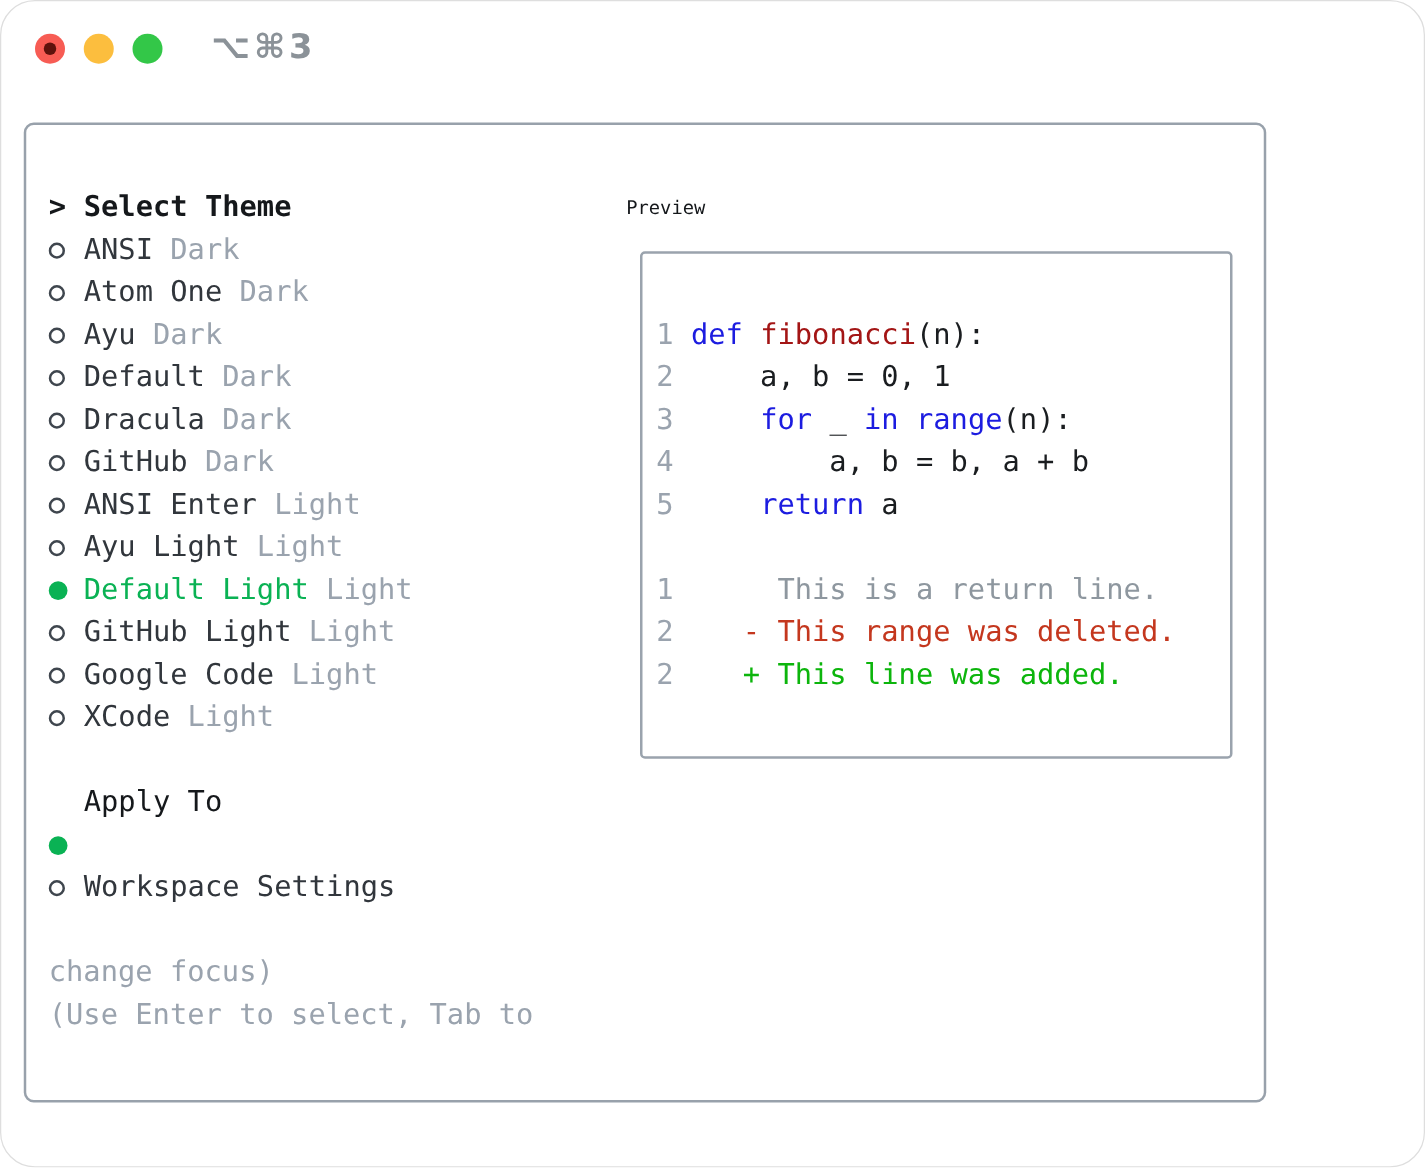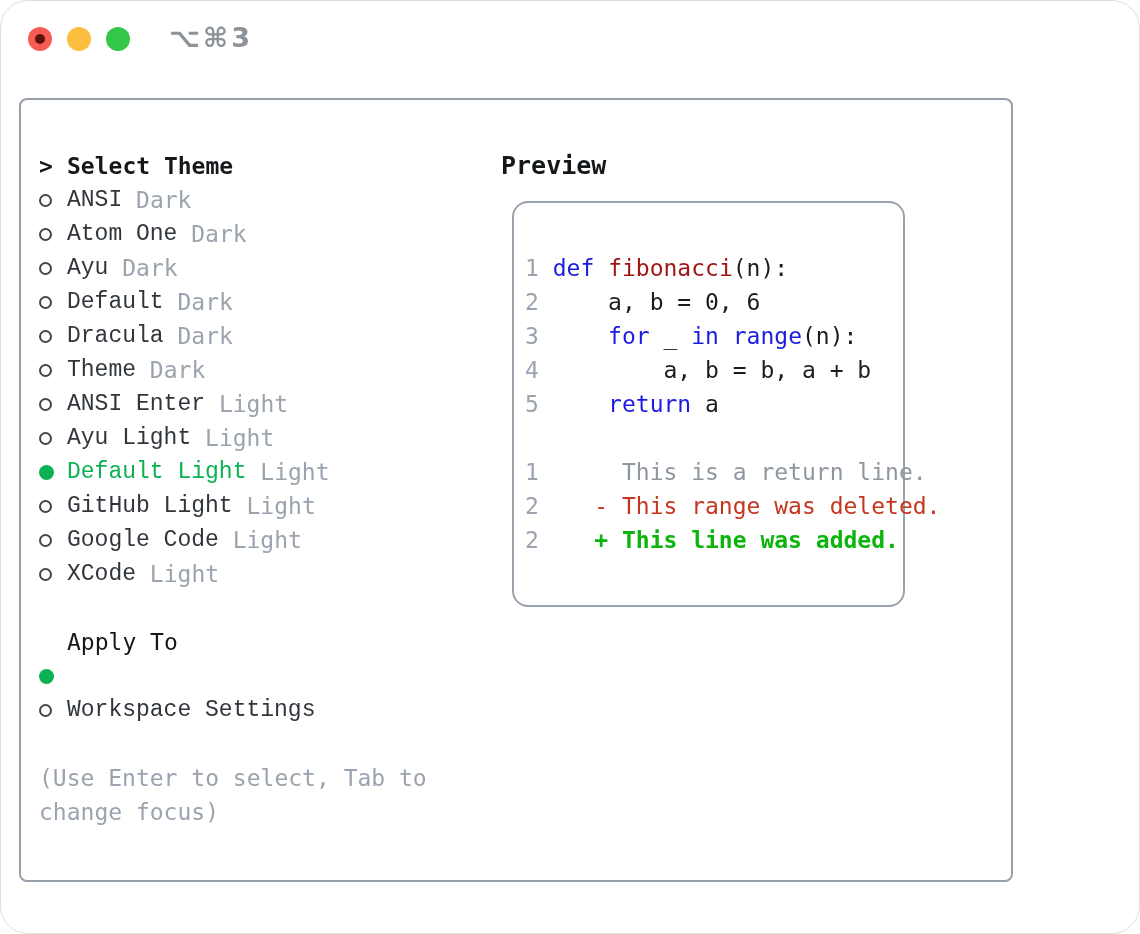--- a/index.html
+++ b/index.html
@@ -39,43 +39,43 @@
     position:absolute;left:18px;top:97px;width:994px;height:784px;box-sizing:border-box;
     border:2px solid var(--panel-border);border-radius:8px;background:#ffffff;
   }
   .rows{position:absolute;left:18px;top:49px;font-size:23px;}
   .row{display:flex;align-items:center;height:34px;white-space:pre;}
   .mark{width:28px;flex:0 0 28px;display:flex;align-items:center;}
   .arrow{font-weight:bold;color:var(--ink);}
   .ring{width:13px;height:13px;box-sizing:border-box;border:2px solid #3f464e;border-radius:50%;}
   .dot{width:15px;height:15px;border-radius:50%;background:var(--accent);}
   .hdr{font-weight:bold;color:var(--ink);}
-  .name{color:var(--item);font-family:Liberation Mono, monospace;}
+  .name{color:var(--item);}
   .name.sel{color:var(--accent);}
   .variant{color:var(--muted);}
   .plain{color:var(--ink);}
   .hint-row{color:var(--muted);}
   
   .preview-head{
     position:absolute;left:480px;top:49px;height:34px;line-height:34px;
-    font-size:25px;font-weight:bold;color:var(--ink);
+    font-size:15px;font-weight:normal;color:var(--ink);
   }
   .pbox{
-    position:absolute;left:491px;top:101px;width:393px;height:406px;box-sizing:border-box;
-    border:2px solid var(--box-border);border-radius:16px;background:#ffffff;
+    position:absolute;left:491px;top:101px;width:474px;height:406px;box-sizing:border-box;
+    border:2px solid var(--box-border);border-radius:4px;background:#ffffff;
   }
   .plines{position:absolute;left:11px;top:48px;font-size:23px;}
   .pline{height:34px;line-height:34px;white-space:pre;}
   .lnum{color:var(--muted);}
   .c-kw{color:var(--kw);}
   .c-fn{color:var(--fn);}
   .c-code{color:var(--code);}
   .c-ctx{color:var(--ctx);}
   .c-del{color:var(--del);}
-  .c-add{color:var(--add);font-weight:bold;}
+  .c-add{color:var(--add);}
 </style>
 </head>
 <body>
 
 <div class="window">
 
   <div class="titlebar">
     <div class="light light-close"></div>
     <div class="light light-min"></div>
     <div class="light light-max"></div>
@@ -89,21 +89,21 @@
         <span class="mark"><span class="arrow">&gt;</span></span>
         <span class="hdr">Select Theme</span>
       </div>
 
       <div id="theme-list">
           <div class="row"><span class="mark"><span class="ring"></span></span><span class="name">ANSI</span><span class="variant"> Dark</span></div>
           <div class="row"><span class="mark"><span class="ring"></span></span><span class="name">Atom One</span><span class="variant"> Dark</span></div>
           <div class="row"><span class="mark"><span class="ring"></span></span><span class="name">Ayu</span><span class="variant"> Dark</span></div>
           <div class="row"><span class="mark"><span class="ring"></span></span><span class="name">Default</span><span class="variant"> Dark</span></div>
           <div class="row"><span class="mark"><span class="ring"></span></span><span class="name">Dracula</span><span class="variant"> Dark</span></div>
-          <div class="row"><span class="mark"><span class="ring"></span></span><span class="name">Theme</span><span class="variant"> Dark</span></div>
+          <div class="row"><span class="mark"><span class="ring"></span></span><span class="name">GitHub</span><span class="variant"> Dark</span></div>
           <div class="row"><span class="mark"><span class="ring"></span></span><span class="name">ANSI Enter</span><span class="variant"> Light</span></div>
           <div class="row"><span class="mark"><span class="ring"></span></span><span class="name">Ayu Light</span><span class="variant"> Light</span></div>
           <div class="row"><span class="mark"><span class="dot"></span></span><span class="name sel">Default Light</span><span class="variant"> Light</span></div>
           <div class="row"><span class="mark"><span class="ring"></span></span><span class="name">GitHub Light</span><span class="variant"> Light</span></div>
           <div class="row"><span class="mark"><span class="ring"></span></span><span class="name">Google Code</span><span class="variant"> Light</span></div>
           <div class="row"><span class="mark"><span class="ring"></span></span><span class="name">XCode</span><span class="variant"> Light</span></div>
         </div>
 
       <div class="row"></div>
 
@@ -113,31 +113,31 @@
       </div>
 
       <div id="apply-list">
           <div class="row"><span class="mark"><span class="dot"></span></span></div>
           <div class="row"><span class="mark"><span class="ring"></span></span><span class="name">Workspace Settings</span></div>
         </div>
 
       <div class="row"></div>
 
       <div id="hint-lines">
+          <div class="row hint-row">change focus)</div>
           <div class="row hint-row">(Use Enter to select, Tab to</div>
-          <div class="row hint-row">change focus)</div>
         </div>
     </div>
 
     <div class="preview-head">Preview</div>
 
     <div class="pbox">
       <div class="plines" id="preview-lines">
           <div class="pline"><span class="lnum">1</span><span class="c-code"> </span><span class="c-kw">def</span><span class="c-code"> </span><span class="c-fn">fibonacci</span><span class="c-code">(n):</span></div>
-          <div class="pline"><span class="lnum">2</span><span class="c-code">     a, b = 0, 6</span></div>
+          <div class="pline"><span class="lnum">2</span><span class="c-code">     a, b = 0, 1</span></div>
           <div class="pline"><span class="lnum">3</span><span class="c-code">     </span><span class="c-kw">for</span><span class="c-code"> _ </span><span class="c-kw">in</span><span class="c-code"> </span><span class="c-kw">range</span><span class="c-code">(n):</span></div>
           <div class="pline"><span class="lnum">4</span><span class="c-code">         a, b = b, a + b</span></div>
           <div class="pline"><span class="lnum">5</span><span class="c-code">     </span><span class="c-kw">return</span><span class="c-code"> a</span></div>
           <div class="pline"><span class="lnum"></span></div>
           <div class="pline"><span class="lnum">1</span><span class="c-ctx">      This is a return line.</span></div>
           <div class="pline"><span class="lnum">2</span><span class="c-del">    - This range was deleted.</span></div>
           <div class="pline"><span class="lnum">2</span><span class="c-add">    + This line was added.</span></div>
         </div>
     </div>
 

